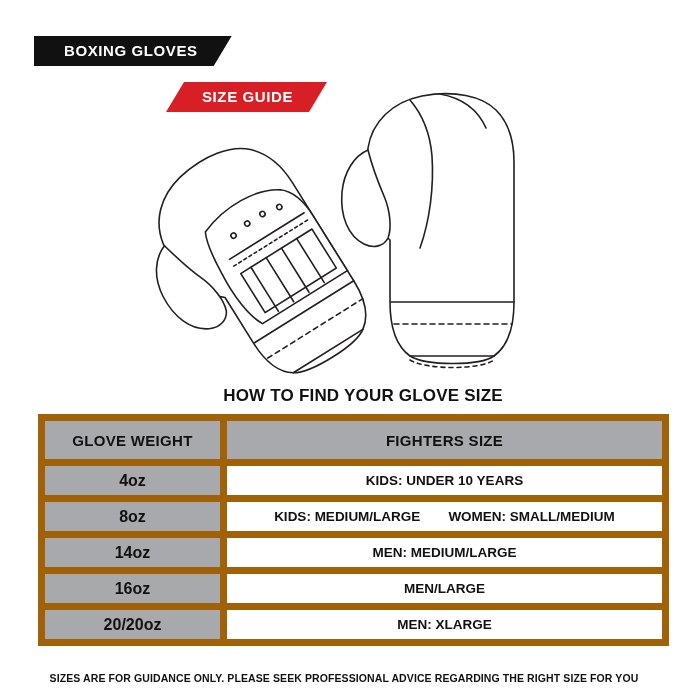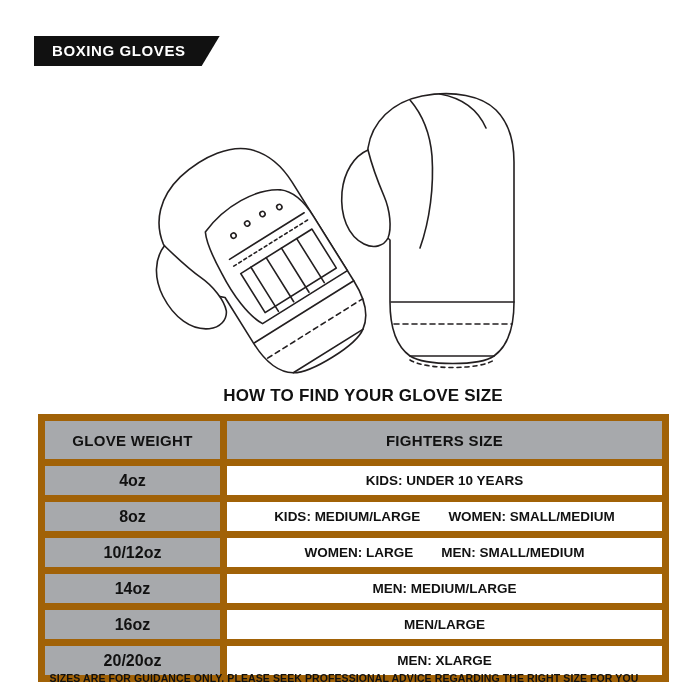--- a/index.html
+++ b/index.html
@@ -25,20 +25,21 @@
   }
   .banner {
     position: absolute;
     display: flex;
     align-items: center;
     height: 30px;
     color: #ffffff;
     font-weight: bold;
     letter-spacing: 0.6px;
     white-space: nowrap;
+    padding-left: 12px;
   }
   .banner .label {
     padding: 0 16px 0 18px;
     font-size: 15px;
     line-height: 30px;
   }
   
   .banner-black {
     left: 34px;
     top: 36px;
@@ -133,20 +134,23 @@
     color: #111111;
     letter-spacing: 0.1px;
   }
 </style>
 </head>
 <body>
 
 <div class="banner-wrap">
   <div class="banner banner-black">
     <span class="label">BOXING GLOVES</span>
+  </div>
+  <div class="banner banner-red">
+    <span class="label">SIZE GUIDE</span>
   </div>
 </div>
 
 <div class="illustration">
   <svg viewBox="0 0 480 310" width="480" height="310" xmlns="http://www.w3.org/2000/svg">
     <g fill="#ffffff" stroke="#231f20" stroke-width="1.6" stroke-linejoin="round" stroke-linecap="round">
 
       <path d="M258,78
                C262,52 282,32 312,26
                C344,20 372,26 386,40
@@ -250,29 +254,20 @@
     <tr>
       <td class="weight-cell">8oz</td>
       <td class="size-cell">
         <div class="dual">
           <span>KIDS: MEDIUM/LARGE</span>
           <span>WOMEN: SMALL/MEDIUM</span>
         </div>
       </td>
     </tr>
     <tr>
-      <td class="weight-cell">10/12oz</td>
-      <td class="size-cell">
-        <div class="dual">
-          <span>WOMEN: LARGE</span>
-          <span>MEN: SMALL/MEDIUM</span>
-        </div>
-      </td>
-    </tr>
-    <tr>
       <td class="weight-cell">14oz</td>
       <td class="size-cell">MEN: MEDIUM/LARGE</td>
     </tr>
     <tr>
       <td class="weight-cell">16oz</td>
       <td class="size-cell">MEN/LARGE</td>
     </tr>
     <tr>
       <td class="weight-cell">20/20oz</td>
       <td class="size-cell">MEN: XLARGE</td>

